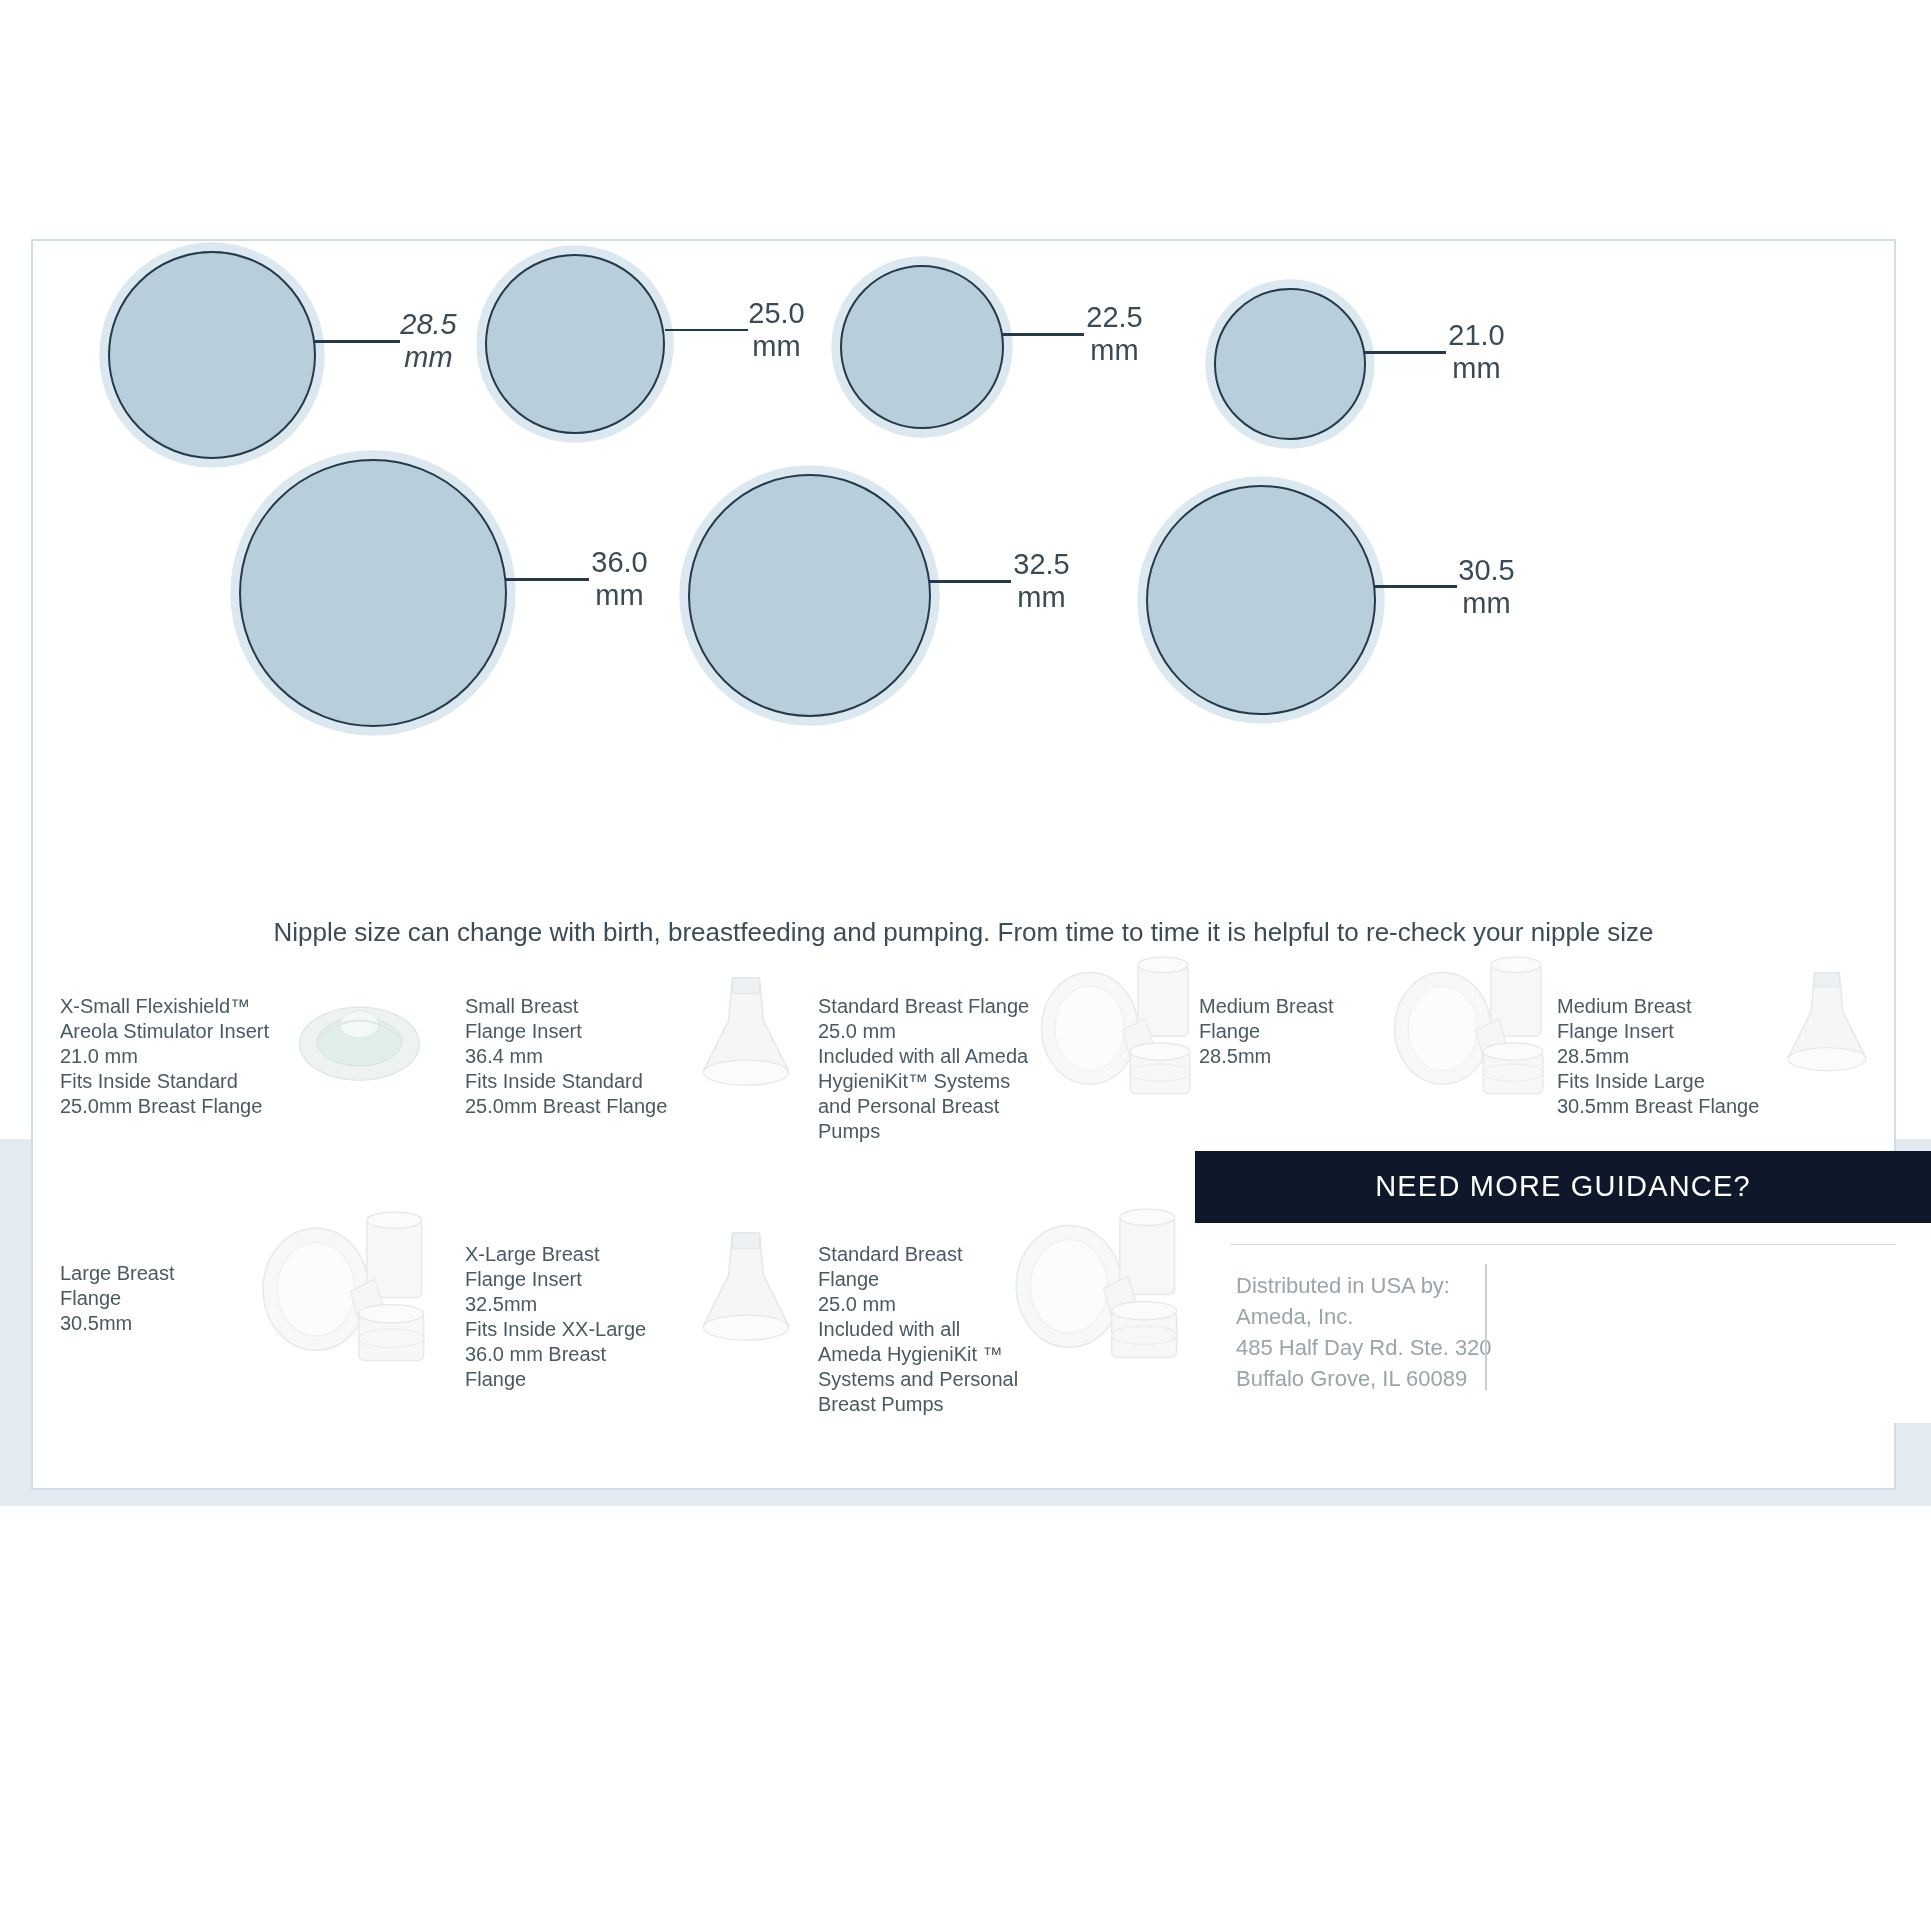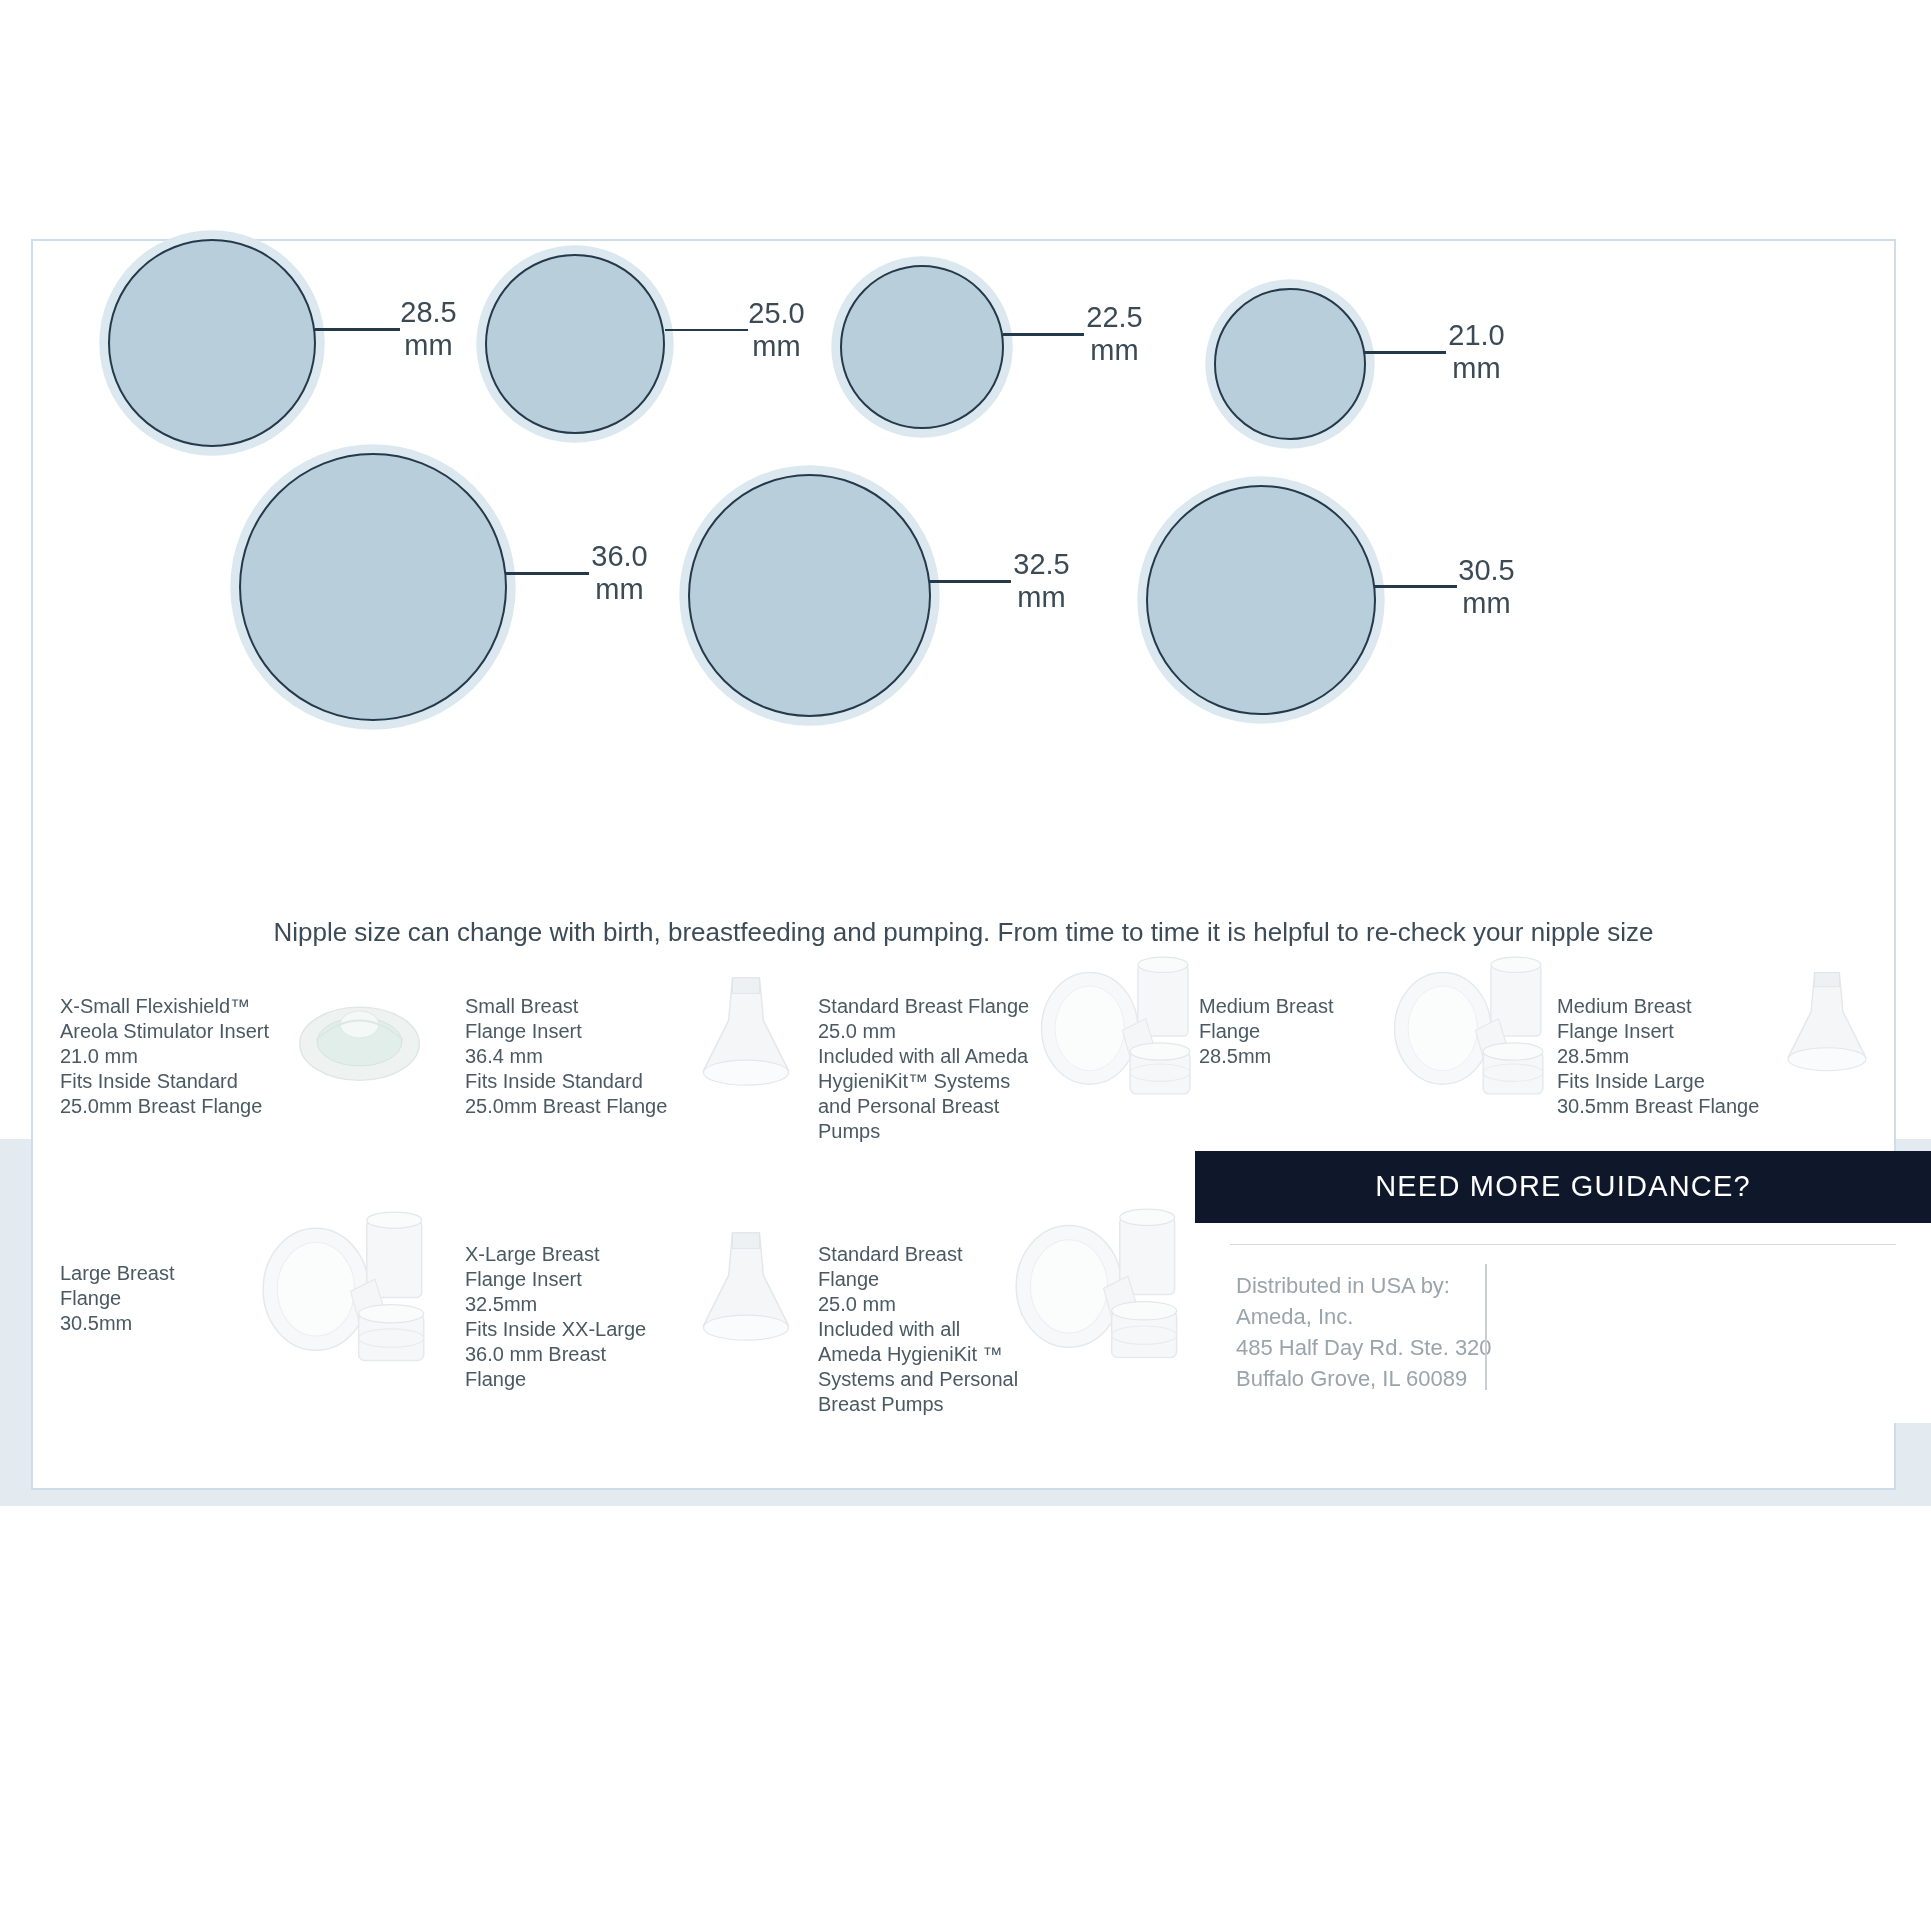--- a/index.html
+++ b/index.html
@@ -176,21 +176,21 @@
 </style>
 </head>
 <body>
 
 <div id="lower-wash"></div>
 
 <div id="poster"></div>
 
 <div id="circles-area">
 
-  <div class="circle-item" style="left:77px; top:0px; width:579px; height:212px;">
+  <div class="circle-item" style="left:77px; top:12px; width:579px; height:212px;font-style:italic;">
     <div class="circle-disc" style="width:208px;height:208px;"></div>
     <div class="lead" style="left:207px; top:89px; width:85px;"></div>
     <div class="meas" style="left:272px; top:57px; width:97px;">
       <span class="val">28.5</span>
       <span class="unit">mm</span>
     </div>
   </div>
 
   <div class="circle-item" style="left:454px; top:14.5px; width:579px; height:212px;">
     <div class="circle-disc" style="width:180px;height:180px;"></div>
@@ -212,21 +212,21 @@
 
   <div class="circle-item" style="left:1183px; top:49px; width:579px; height:212px;">
     <div class="circle-disc" style="width:152px;height:152px;"></div>
     <div class="lead" style="left:151px; top:63px; width:81px;"></div>
     <div class="meas" style="left:214px; top:31px; width:97px;">
       <span class="val">21.0</span>
       <span class="unit">mm</span>
     </div>
   </div>
 
-  <div class="circle-item" style="left:208px; top:214px; width:676px; height:309px;">
+  <div class="circle-item" style="left:208px; top:220px; width:676px; height:309px;">
     <div class="circle-disc" style="width:268px;height:268px;"></div>
     <div class="lead" style="left:267px; top:119px; width:83px;"></div>
     <div class="meas" style="left:332px; top:87px; width:97px;">
       <span class="val">36.0</span>
       <span class="unit">mm</span>
     </div>
   </div>
 
   <div class="circle-item" style="left:657px; top:235px; width:676px; height:309px;">
     <div class="circle-disc" style="width:243px;height:243px;"></div>

